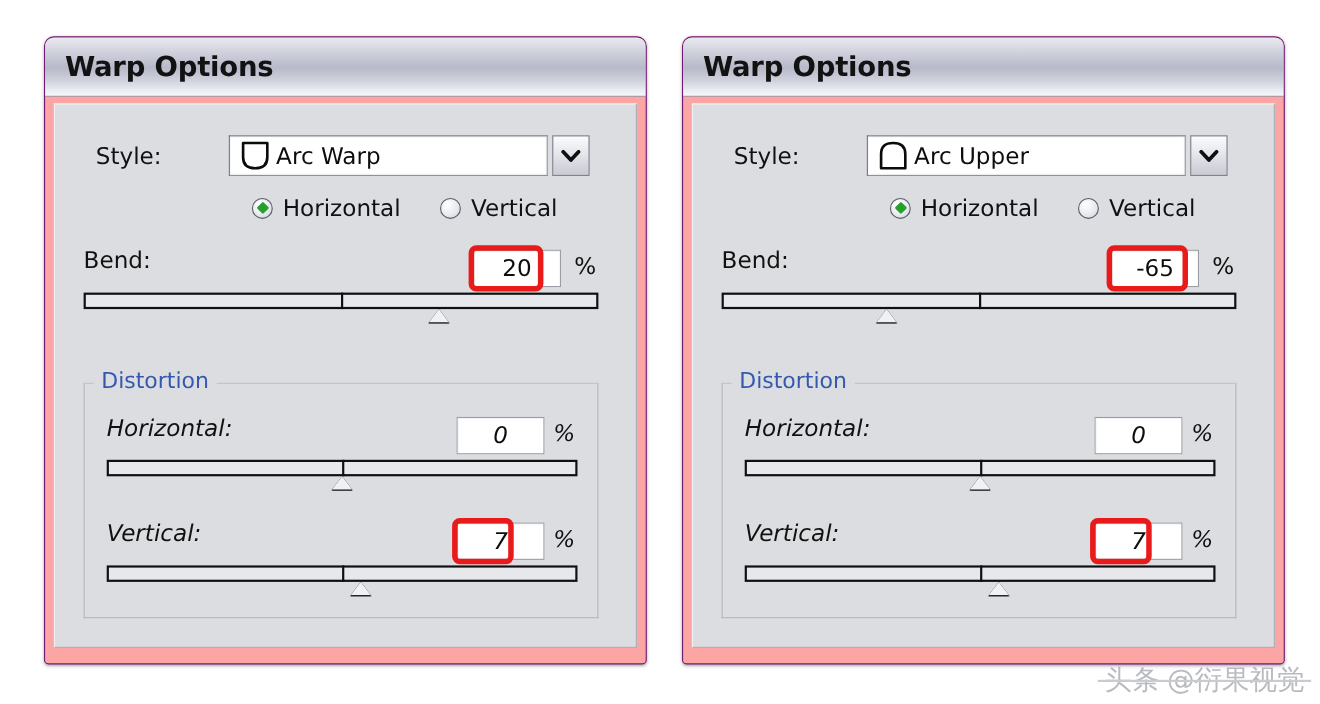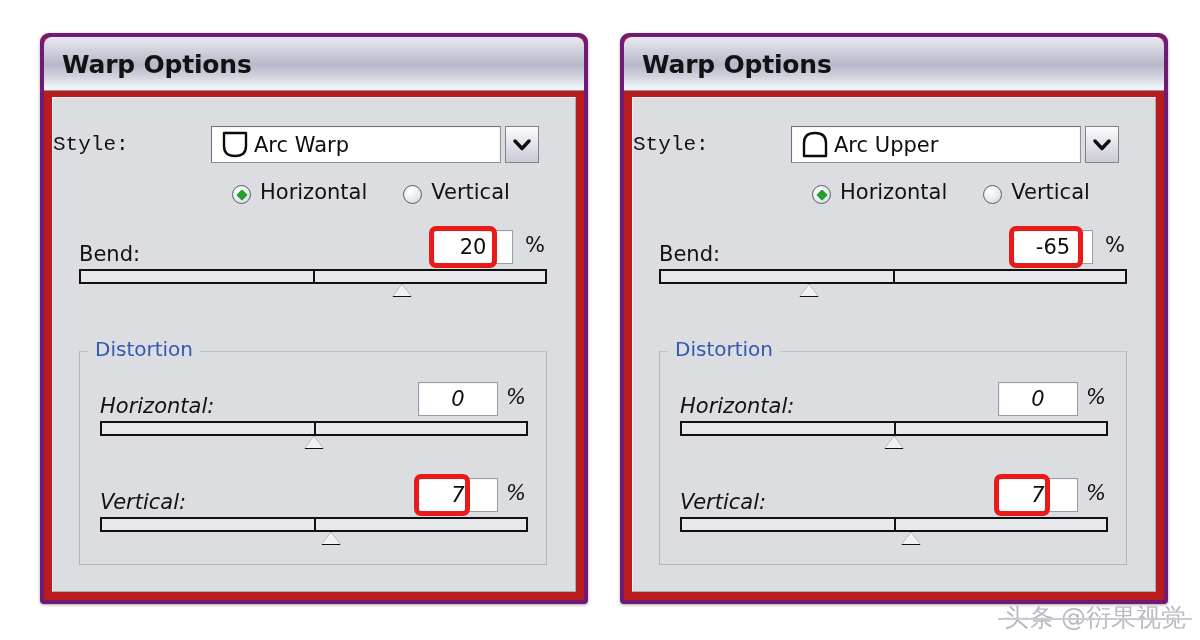--- a/index.html
+++ b/index.html
@@ -12,23 +12,23 @@
     height: 640px;
     position: relative;
     overflow: hidden;
     font-family: "DejaVu Sans", "Liberation Sans", sans-serif;
   }
 
   
   .dialog {
     position: absolute;
     top: 33px;
-    border: 4px solid #701a75;
+    border: 1px solid #701a75;
     border-radius: 9px 9px 4px 4px;
-    background: #b91c1c;
+    background: #fca5a5;
     box-shadow: 0 1px 3px rgba(0,0,0,0.35);
     box-sizing: border-box;
   }
   .dialog.left  { left: 40px;  width: 548px; height: 571px; }
   .dialog.right { left: 620px; width: 548px; height: 571px; }
 
   
   .titlebar {
     position: relative;
     height: 54px;
@@ -78,24 +78,23 @@
     font-size: 21px;
     color: #111111;
     font-family: "DejaVu Sans", "Liberation Sans", sans-serif;
     white-space: nowrap;
   }
 
   
   .style-row { left: 0; top: 28px; width: 100%; }
   .style-label {
     width: 158px;
-    text-align: left;
+    text-align: center;
     padding-right: 24px;
     box-sizing: border-box;
-    font-family: Liberation Mono, monospace;
   }
   .combo {
     position: relative;
     display: flex;
     align-items: center;
     width: 290px;
     height: 37px;
     background: #ffffff;
     border: 1px solid #8e919b;
     border-top-color: #6f727c;
@@ -126,21 +125,21 @@
     align-items: center;
     justify-content: center;
     box-sizing: border-box;
   }
   .chev { width: 18px; height: 12px; }
 
   
   .radio-row { left: 0; top: 82px; width: 100%; }
   .radio-group {
     display: flex;
-    align-items: flex-end;
+    align-items: center;
     gap: 9px;
     margin-right: 36px;
   }
   .radio-group.first { margin-left: 179px; }
   .radio {
     width: 19px;
     height: 19px;
     border-radius: 50%;
     border: 1px solid #5a5e6a;
     background: radial-gradient(circle at 35% 30%, #ffffff 0%, #e6e8ee 60%, #cdd0d9 100%);
@@ -162,21 +161,21 @@
     border-radius: 1px;
   }
   .radio-label { font-size: 21px; color: #111111; }
 
   
   .bend-block { position: absolute; left: 26px; top: 130px; width: 468px; }
 
   .field-line {
     position: relative;
     display: flex;
-    align-items: flex-end;
+    align-items: flex-start;
     height: 38px;
   }
   .field-line .lbl { flex: 0 0 auto; }
   .spin-wrap {
     position: absolute;
     right: 34px;
     top: 2px;
     display: flex;
     align-items: center;
   }

